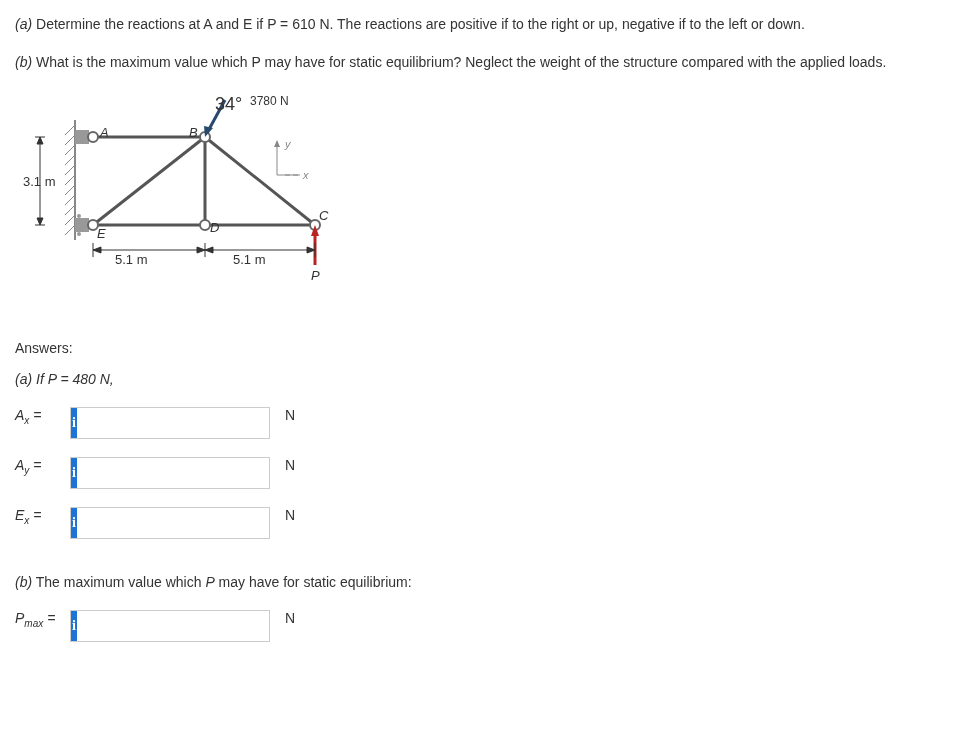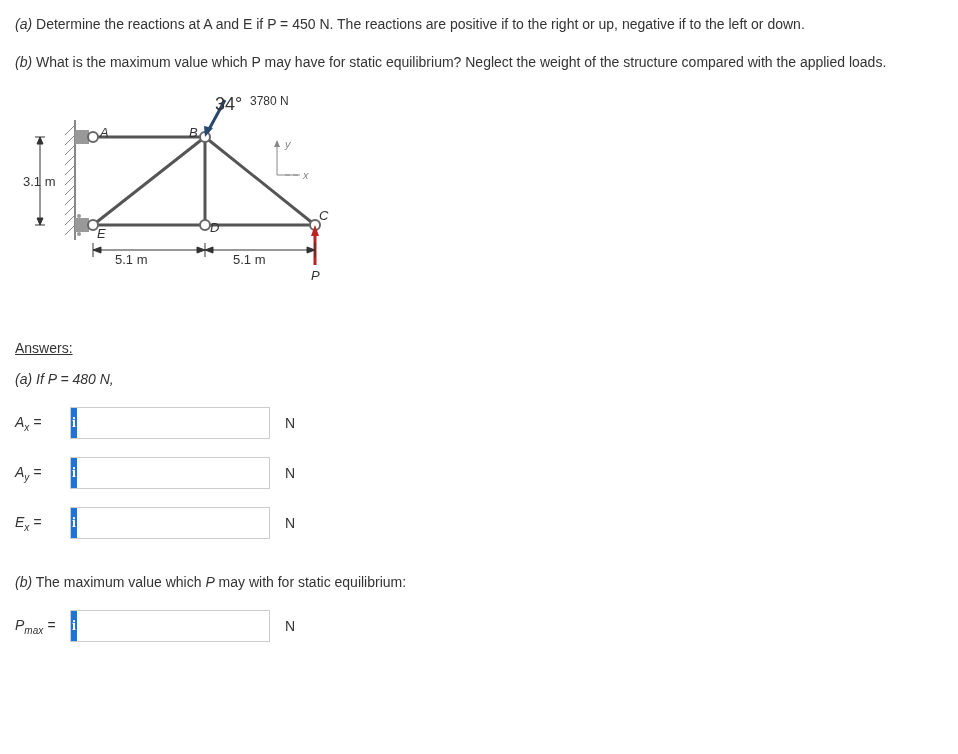--- a/index.html
+++ b/index.html
@@ -1,37 +1,37 @@
 <!DOCTYPE html>
 <html><head>
   <meta charset="utf-8">
   <style>
     * { box-sizing: border-box; margin: 0; padding: 0; }
     body { font-family: Arial, sans-serif; font-size: 14px; color: #333; padding: 15px; background: #fff; width: 958px; }
     .question { margin-bottom: 18px; line-height: 1.4; }
     .question-label { font-style: italic; }
     .diagram-container { position: relative; width: 320px; height: 220px; margin: 10px 0 30px 0; }
     .diagram-svg { position: absolute; top: 0; left: 0; }
-    .answers-header { margin: 25px 0 15px 0; text-decoration: underline; }
+    .answers-header { margin: 25px 0 15px 0; }
     .sub-label { margin: 15px 0 20px 0; font-style: italic; }
-    .input-row { display: flex; align-items: center; margin-bottom: 18px; }
+    .input-row { display: flex; align-items: flex-start; margin-bottom: 18px; }
     .input-label { width: 55px; font-style: italic; text-align: left; }
     .input-label sub { font-size: 10px; font-style: italic; }
     .input-box { display: flex; align-items: stretch; border: 1px solid #ccc; width: 200px; height: 32px; }
     .info-icon { background: #1e73d6; color: #fff; width: 32px; display: flex; align-items: center; justify-content: center; font-weight: bold; font-family: Georgia, serif; font-size: 14px; }
     .input-field { border: none; outline: none; padding: 0 8px; flex: 1; font-size: 13px; }
     .unit { margin-left: 15px; }
     .section-b { margin: 35px 0 20px 0; font-style: italic; }
     .section-b .normal { font-style: normal; text-align: center; }
   </style>
 </head>
 <body>
 
 <div class="question">
-  <span class="question-label">(a)</span><span> Determine the reactions at A and E if P = 450 N. The reactions are positive if to the right or up, negative if to the left or down.</span>
+  <span class="question-label">(a)</span><span> Determine the reactions at A and E if P = 610 N. The reactions are positive if to the right or up, negative if to the left or down.</span>
 </div>
 
 <div class="question">
   <span class="question-label">(b)</span><span> What is the maximum value which P may have for static equilibrium? Neglect the weight of the structure compared with the applied loads.</span>
 </div>
 
 <div class="diagram-container">
   <svg class="diagram-svg" width="320" height="220">
 
     <line x1="60" y1="30" x2="60" y2="150" stroke="#888" stroke-width="2"></line>
@@ -150,21 +150,21 @@
 <div class="input-row">
   <div class="input-label"><span>E</span><sub>x</sub> =</div>
   <div class="input-box">
     <div class="info-icon">i</div>
     <input class="input-field" type="text" style="">
   </div>
   <div class="unit">N</div>
 </div>
 
 <div class="section-b">
-  <span style="font-style:italic">(b)</span><span class="normal"> The maximum value which </span><span style="font-style:italic">P</span><span class="normal"> may with for static equilibrium:</span>
+  <span style="font-style:italic">(b)</span><span class="normal"> The maximum value which </span><span style="font-style:italic">P</span><span class="normal"> may have for static equilibrium:</span>
 </div>
 
 <div class="input-row">
   <div class="input-label"><span>P</span><sub>max</sub> =</div>
   <div class="input-box">
     <div class="info-icon">i</div>
     <input class="input-field" type="text" style="">
   </div>
   <div class="unit">N</div>
 </div>

